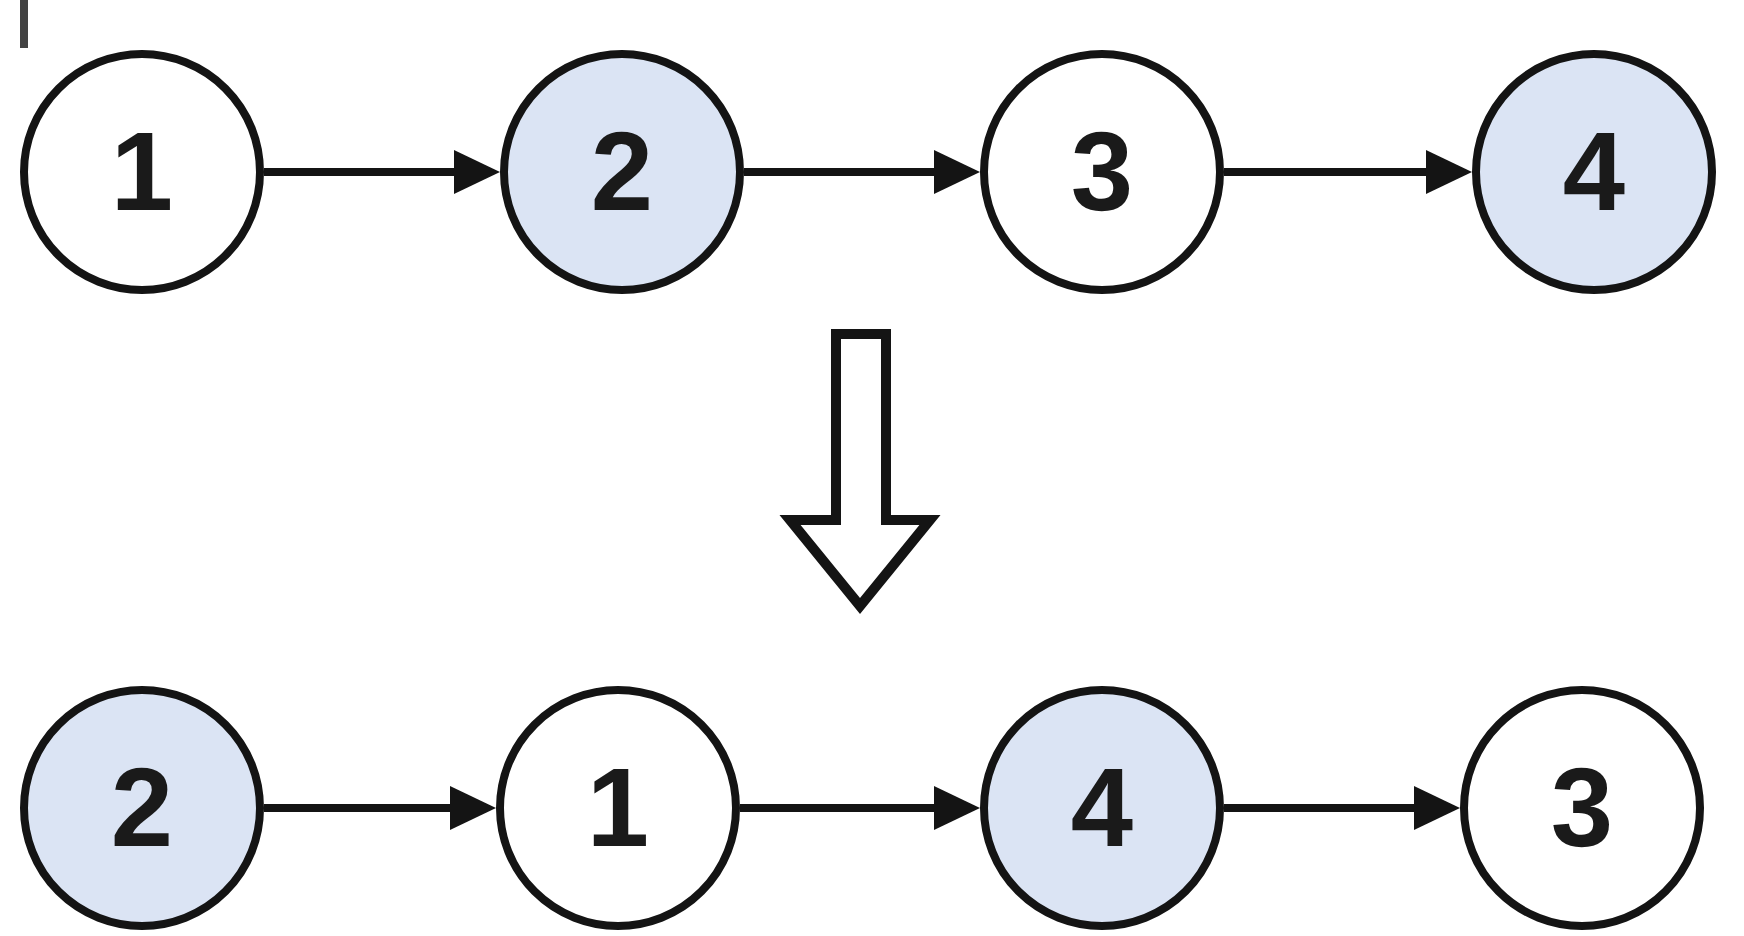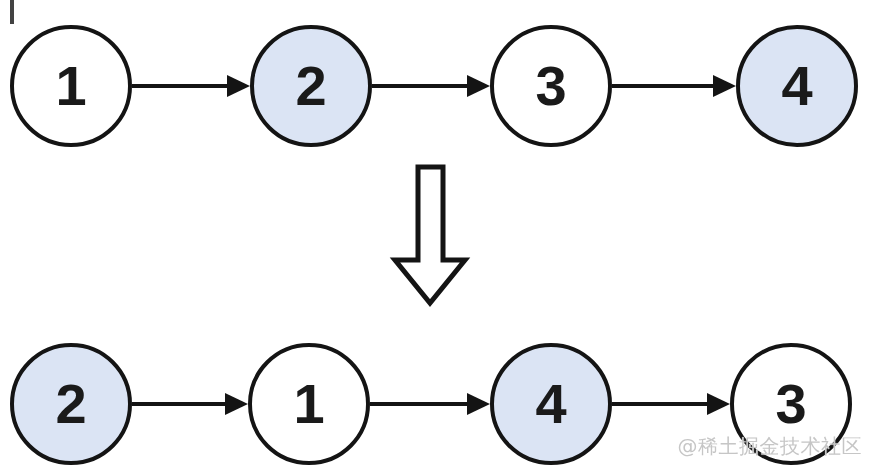--- a/index.html
+++ b/index.html
@@ -100,15 +100,14 @@
       <div class="edge-line" style="left: 370px; top: 402px; width: 101px;"></div>
       <div class="edge-head" style="left: 467px; top: 393px;"></div>
       <div class="edge-line" style="left: 612px; top: 402px; width: 99px;"></div>
       <div class="edge-head" style="left: 707px; top: 393px;"></div>
       <div class="node" style="left: 10px; top: 343px; width: 122px; height: 122px; background: rgb(219, 228, 244); border-color: rgb(20, 20, 20); color: rgb(26, 26, 26);">2</div>
       <div class="node" style="left: 248px; top: 343px; width: 122px; height: 122px; background: rgb(255, 255, 255); border-color: rgb(20, 20, 20); color: rgb(26, 26, 26);">1</div>
       <div class="node" style="left: 490px; top: 343px; width: 122px; height: 122px; background: rgb(219, 228, 244); border-color: rgb(20, 20, 20); color: rgb(26, 26, 26);">4</div>
       <div class="node" style="left: 730px; top: 343px; width: 122px; height: 122px; background: rgb(255, 255, 255); border-color: rgb(20, 20, 20); color: rgb(26, 26, 26);">3</div>
     </div>
 
-  <div class="watermark">@稀土掘金技术社区</div>
 
 </div>
 
 </body></html>

